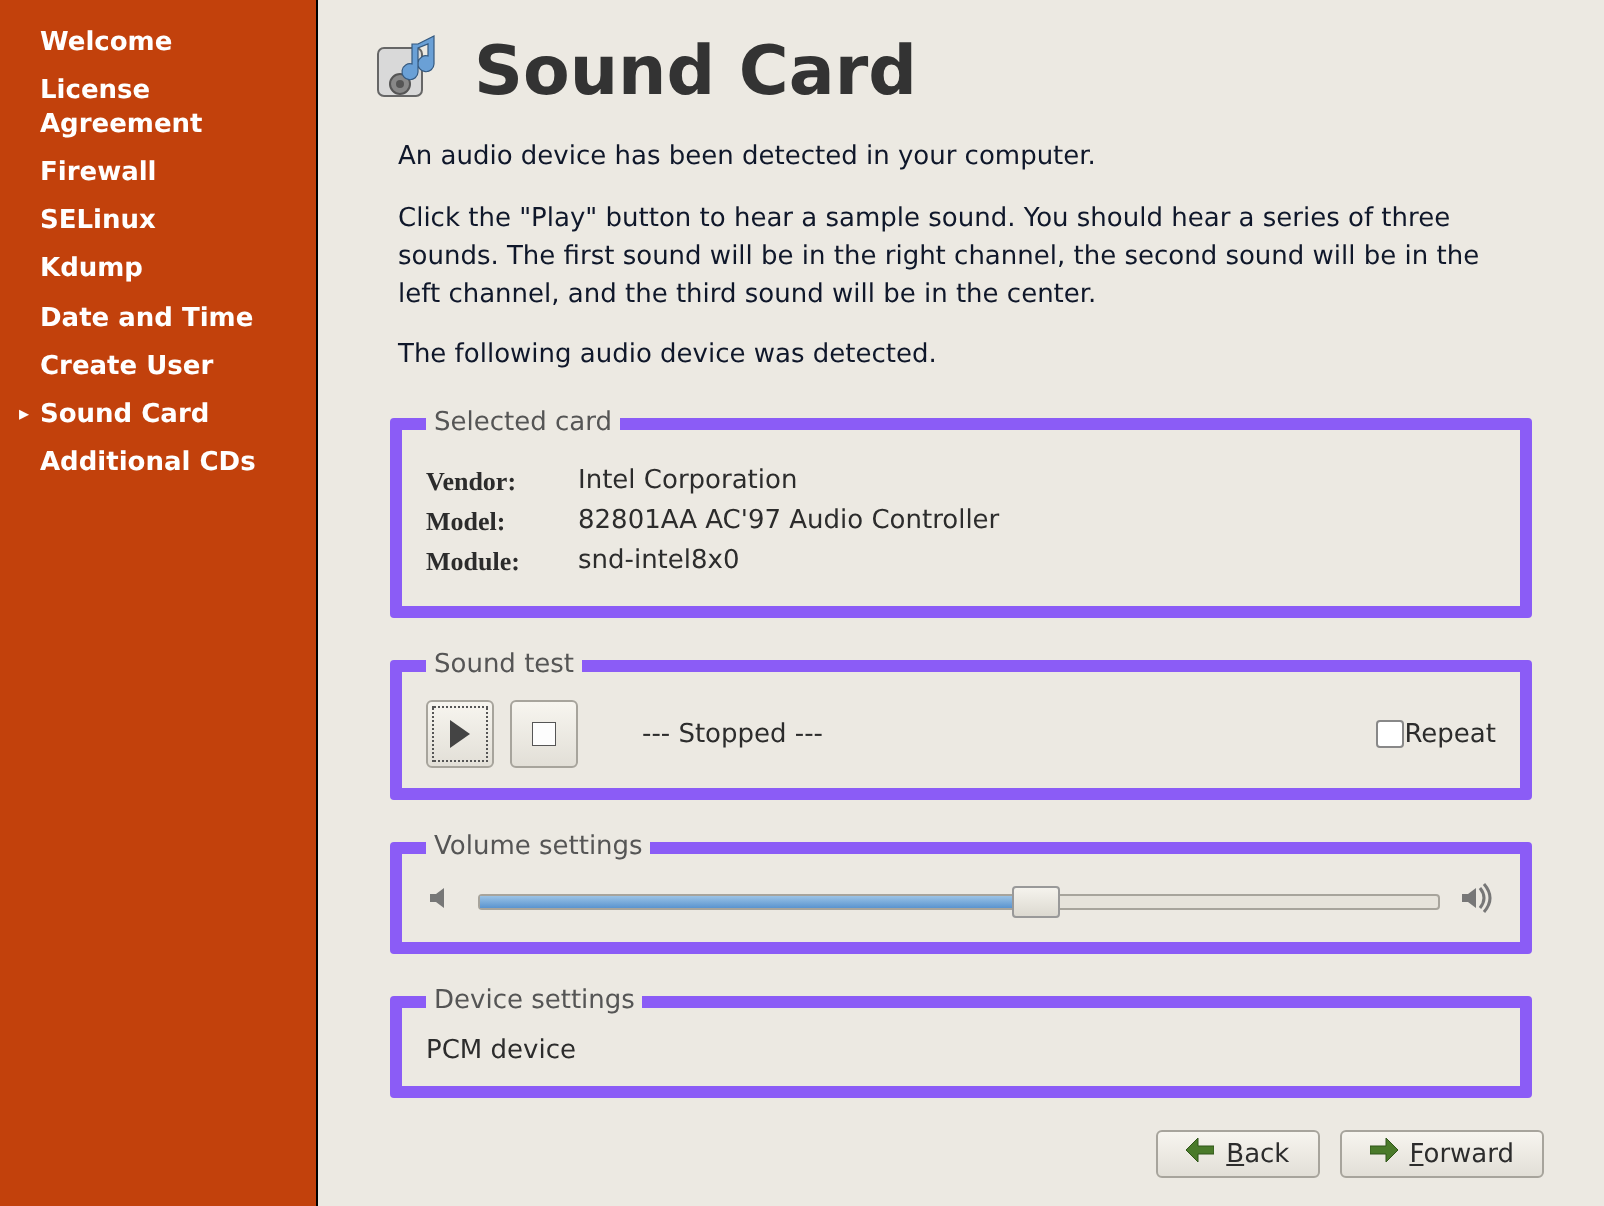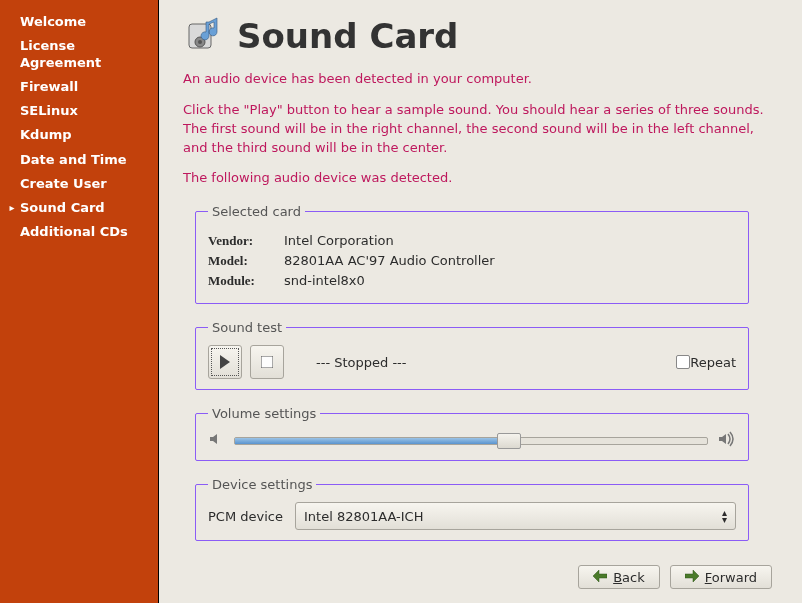--- a/index.html
+++ b/index.html
@@ -56,27 +56,27 @@
     display: flex; align-items: center; justify-content: center;
   }
   .page-title {
     font-size: 34px;
     font-weight: bold;
     color: #333;
   }
   .body-text {
     font-size: 13px;
     line-height: 1.45;
-    margin: 6px 0;
-    color: #be185d;
+    margin: 6px 16px;
+    color: #0f172a;
   }
   fieldset {
-    border: 1px solid #8b5cf6;
+    border: 6px solid #8b5cf6;
     border-radius: 2px;
-    margin: 10px 29px 6px 12px;
+    margin: 10px 12px 6px 12px;
     padding: 10px 12px 10px 12px;
     font-size: 13px;
   }
   legend {
     padding: 0 4px;
     color: #555;
     font-size: 13px;
   }
   .kv-row { display: flex; gap: 10px; margin: 4px 0; }
   .kv-key { font-weight: bold; min-width: 66px; font-family: Liberation Serif, serif; }
@@ -259,27 +259,20 @@
             <path d="M12 1 q6 7 0 14" fill="none" stroke="#777" stroke-width="1.5"></path>
           </svg>
       </span>
     </div>
   </fieldset>
 
   <fieldset>
     <legend>Device settings</legend>
     <div class="device-row">
       <span>PCM device</span>
-      <div class="select">
-        <span>Intel 82801AA-ICH</span>
-        <span class="select-arrows">
-            <span>▴</span>
-            <span>▾</span>
-          </span>
-      </div>
     </div>
   </fieldset>
 
   <div class="footer">
     <div class="btn">
       <span>
         <svg width="14" height="12" viewBox="0 0 14 12">
             <path d="M6 0 L0 6 L6 12 L6 8 L14 8 L14 4 L6 4 Z" fill="#4a7a2a" stroke="#2f5518" stroke-width="0.5"></path>
           </svg>
       </span>

